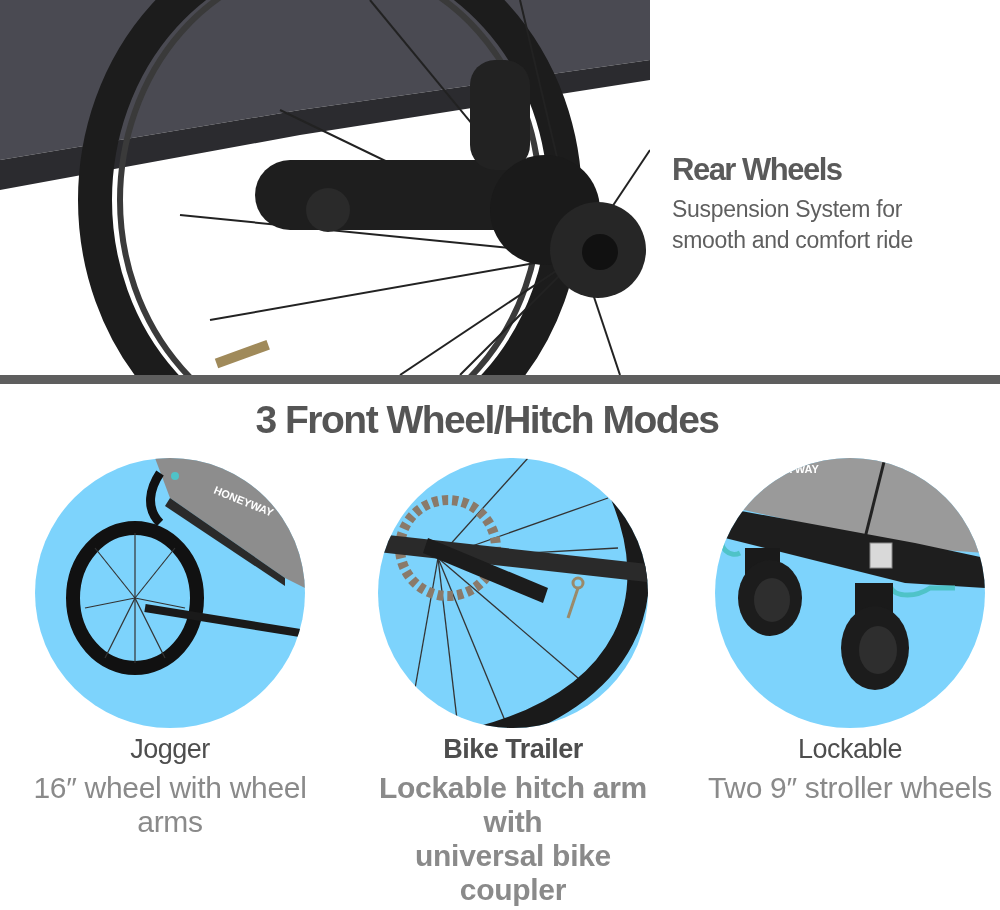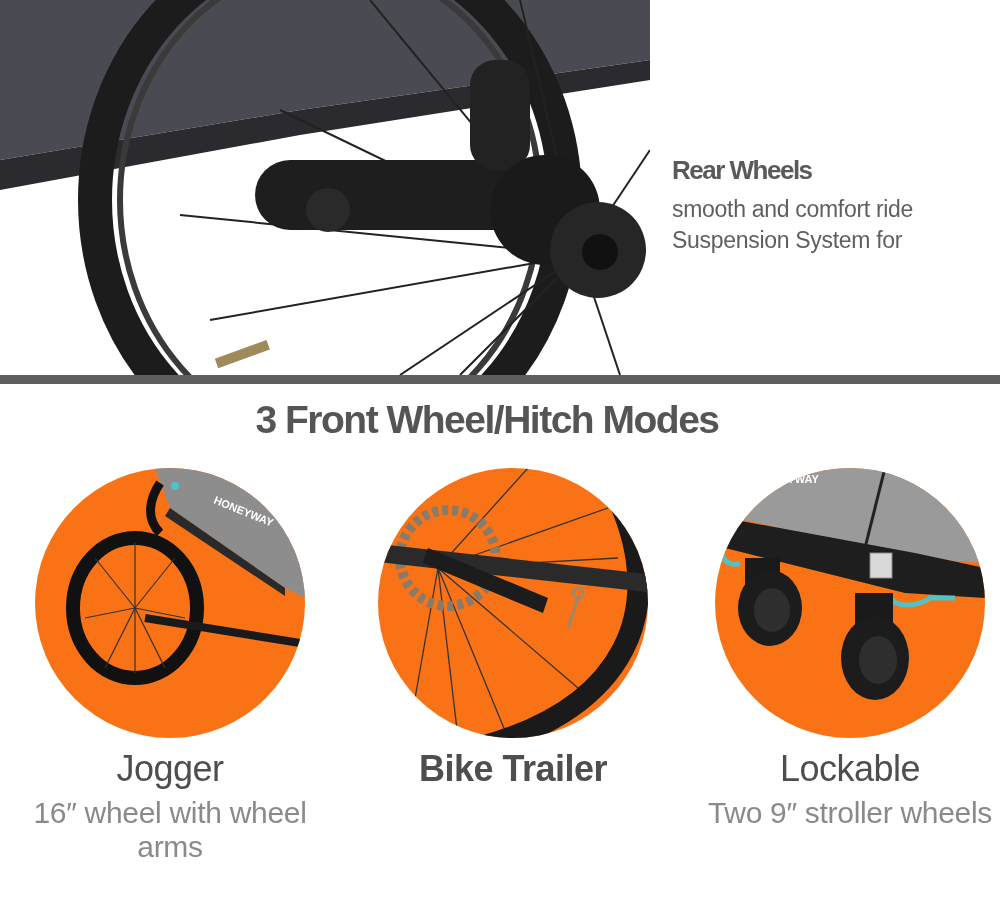--- a/index.html
+++ b/index.html
@@ -4,29 +4,29 @@
   <style>
     * { box-sizing: border-box; margin: 0; padding: 0; }
     body {
       width: 1000px; height: 910px; background: #ffffff; overflow: hidden;
       font-family: "Liberation Sans", "DejaVu Sans", sans-serif;
       position: relative;
     }
     .hero { position: absolute; left: 0; top: 0; width: 1000px; height: 375px; }
     .hero-photo { position: absolute; left: 0; top: 0; width: 650px; height: 375px; overflow: hidden; background: #fff; }
     .hero-text { position: absolute; left: 672px; top: 150px; width: 320px; }
-    .hero-title { font-size: 26px; font-weight: bold; color: #5a5a5a; letter-spacing: -1.5px; line-height: 40px; }
+    .hero-title { font-size: 31px; font-weight: bold; color: #5a5a5a; letter-spacing: -1.5px; line-height: 40px; }
     .hero-desc { font-size: 23px; color: #5f5f5f; line-height: 31px; margin-top: 4px; letter-spacing: -0.3px; }
     .divider { position: absolute; left: 0; top: 375px; width: 1000px; height: 9px; background: #5e5e5e; }
     .section-title { position: absolute; left: 0; top: 398px; width: 974px; text-align: center;
       font-size: 39px; font-weight: bold; color: #555555; letter-spacing: -1.5px; }
     .mode { position: absolute; top: 458px; width: 300px; text-align: center; }
-    .mode .circle { width: 270px; height: 270px; border-radius: 50%; background: #f97316; margin: 10px auto; overflow: hidden; position: relative; }
+    .mode .circle { width: 270px; height: 270px; border-radius: 50%; background: #7dd3fc; margin: 0 auto; overflow: hidden; position: relative; }
     .mode .circle svg { position: absolute; left: 0; top: 0; }
-    .mode .name { font-size: 36px; color: #4e4e4e; margin-top: 6px; letter-spacing: -0.5px; }
+    .mode .name { font-size: 27px; color: #4e4e4e; margin-top: 6px; letter-spacing: -0.5px; }
     .mode .desc { font-size: 30px; color: #8a8a8a; line-height: 34px; margin-top: 6px; letter-spacing: -0.3px; }
   </style>
 </head>
 <body>
 
 <div class="hero">
   <div class="hero-photo">
     <svg width="650" height="375" viewBox="0 0 650 375">
 
       <polygon points="0,0 650,0 650,60 300,110 0,160" fill="#4a4a52"></polygon>
@@ -53,22 +53,22 @@
       <circle cx="545" cy="210" r="55" fill="#1a1a1a"></circle>
       <circle cx="598" cy="250" r="48" fill="#262626"></circle>
       <circle cx="600" cy="252" r="18" fill="#111"></circle>
 
       <rect x="215" y="350" width="55" height="10" fill="#a08a5a" transform="rotate(-20 240 355)"></rect>
     </svg>
   </div>
   <div class="hero-text">
     <div class="hero-title">Rear Wheels</div>
     <div class="hero-desc">
+      <div>Suspension System for</div>
       <div>smooth and comfort ride</div>
-      <div>Suspension System for</div>
     </div>
   </div>
 </div>
 
 <div class="divider"></div>
 
 <div class="section-title">3 Front Wheel/Hitch Modes</div>
 
 <div class="mode" style="left:20px;">
   <div class="circle">
@@ -112,20 +112,24 @@
       </g>
       <circle cx="70" cy="90" r="48" fill="none" stroke="#8a7a6a" stroke-width="10" stroke-dasharray="6 4"></circle>
       <path d="M240,30 C290,140 250,240 100,280" stroke="#1a1a1a" stroke-width="22" fill="none"></path>
       <line x1="0" y1="85" x2="270" y2="115" stroke="#2a2a2a" stroke-width="18"></line>
       <polygon points="50,80 170,130 165,145 45,95" fill="#1c1c1c"></polygon>
       <circle cx="200" cy="125" r="5" fill="none" stroke="#9a8a6a" stroke-width="3"></circle>
       <line x1="200" y1="130" x2="190" y2="160" stroke="#9a8a6a" stroke-width="3"></line>
     </svg>
   </div>
   <div class="name">Bike Trailer</div>
+  <div class="desc">
+    <div>Lockable hitch arm with</div>
+    <div>universal bike coupler</div>
+  </div>
 </div>
 
 <div class="mode" style="left:700px;">
   <div class="circle">
     <svg width="270" height="270" viewBox="0 0 270 270">
       <polygon points="0,0 270,0 270,95 200,90 20,50 0,40" fill="#9a9a9a"></polygon>
       <text x="65" y="15" fill="#ffffff" font-size="11" font-weight="bold" font-family="Liberation Sans, sans-serif">EYWAY</text>
       <line x1="170" y1="0" x2="150" y2="80" stroke="#222" stroke-width="3"></line>
       <polygon points="10,50 200,85 270,100 270,130 190,125 10,80" fill="#1e1e1e"></polygon>
       <rect x="155" y="85" width="22" height="25" fill="#d9d9d9" stroke="#888"></rect>

